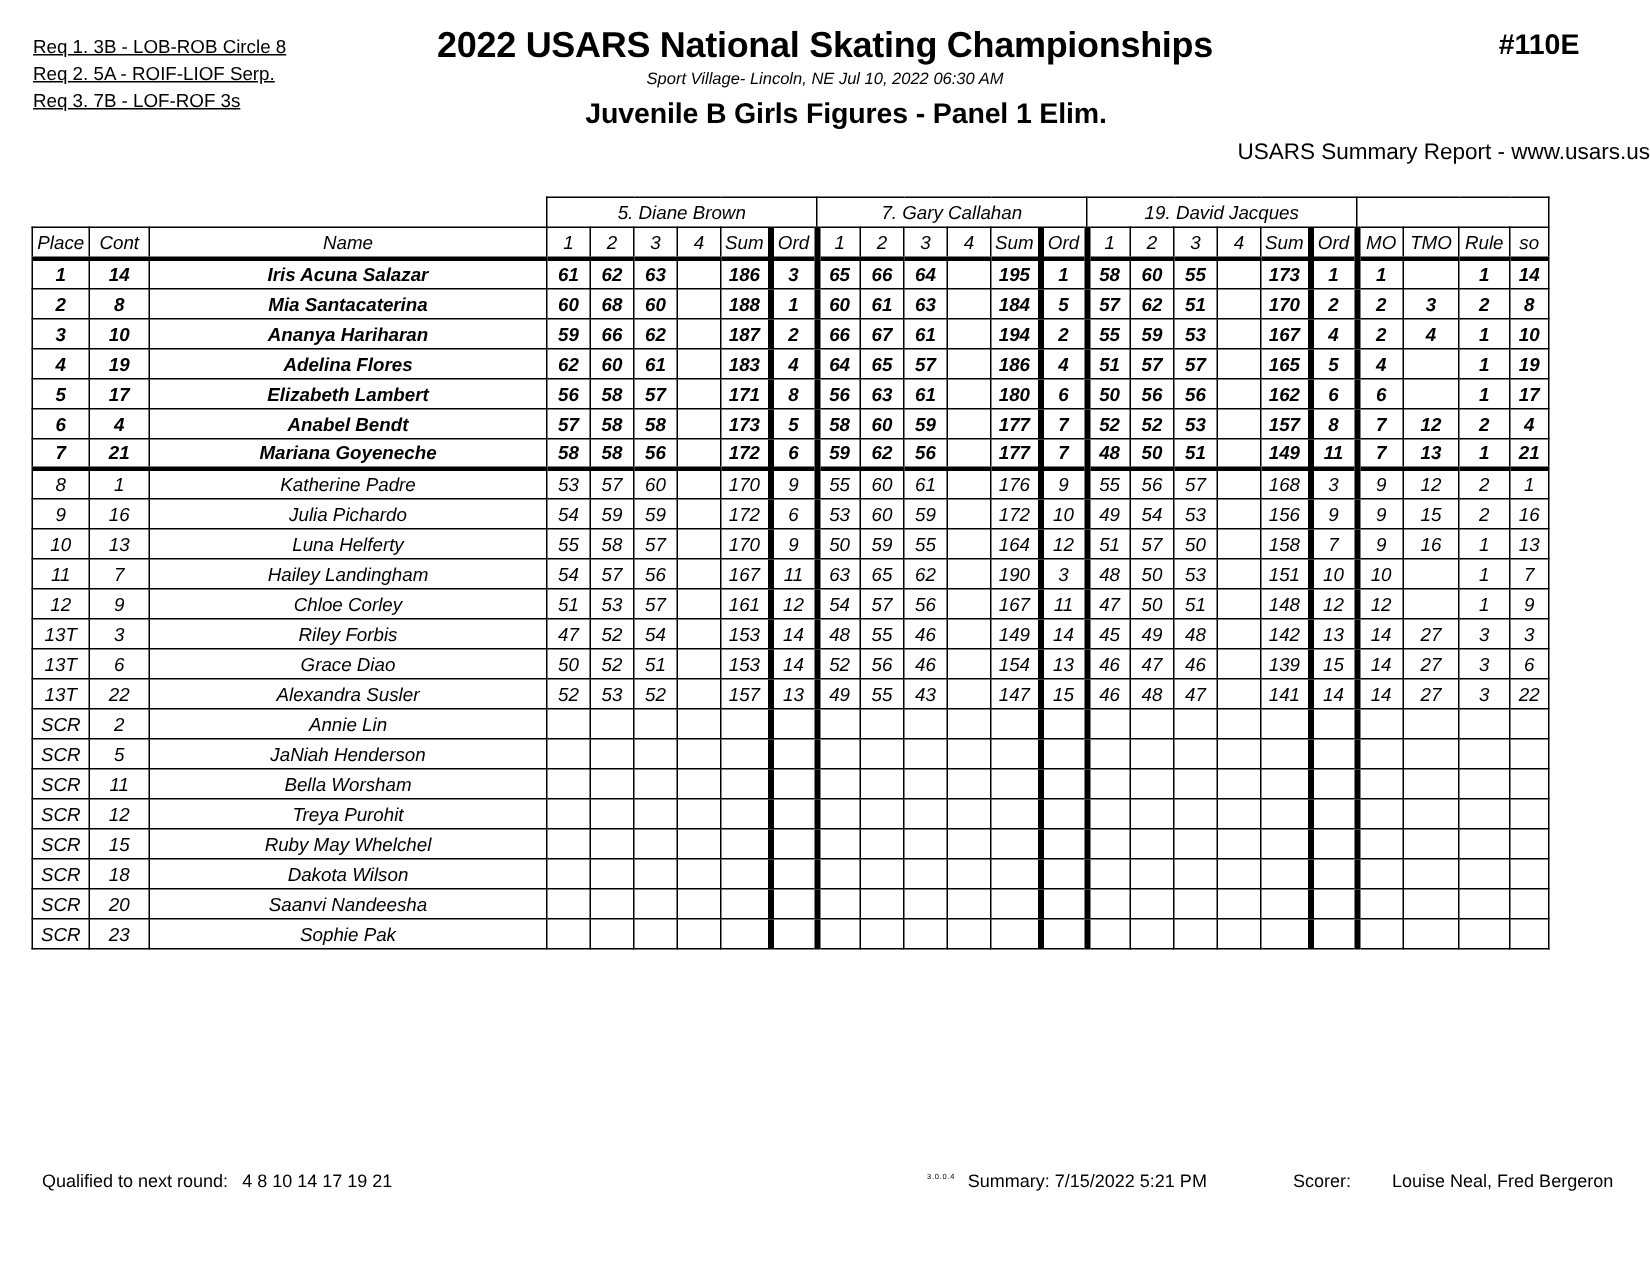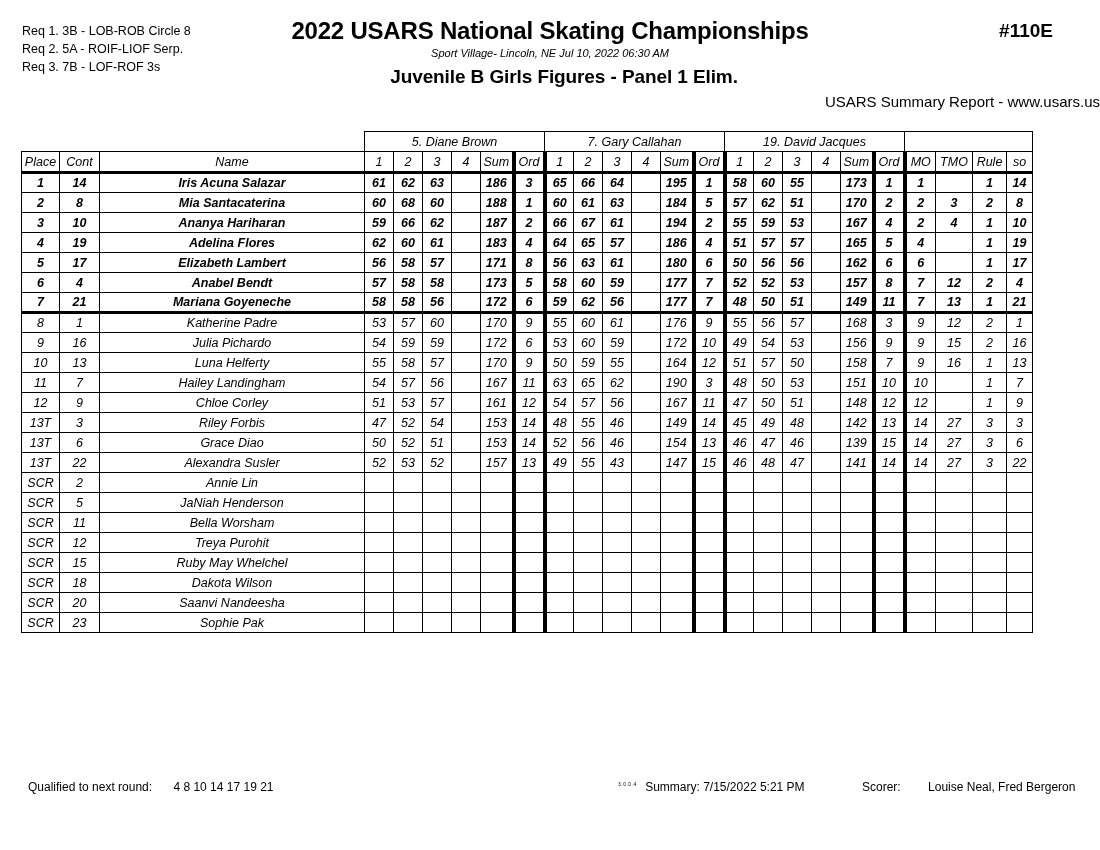--- a/index.html
+++ b/index.html
@@ -21,20 +21,21 @@
     position: relative;
     height: 118px;
   }
   .req-block {
     position: absolute;
     left: 22px;
     top: 22px;
     font-size: 12.5px;
     line-height: 18px;
     white-space: nowrap;
+    text-decoration: underline;
   }
   .req-line { display: block; }
 
   .title-block {
     position: absolute;
     left: 0;
     right: 0;
     top: 18px;
     text-align: center;
   }
@@ -143,21 +144,21 @@
     top: 780px;
     height: 20px;
     font-size: 12px;
   }
   .footer-qualified {
     position: absolute;
     left: 28px;
     top: 0;
     white-space: nowrap;
   }
-  .footer-qualified .lbl { margin-right: 18px; }
+  .footer-qualified .lbl { margin-right: 6px; }
   .footer-printed {
     position: absolute;
     left: 618px;
     top: 0;
     white-space: nowrap;
   }
   .footer-version {
     font-size: 5px;
     vertical-align: super;
     letter-spacing: 0.5px;

